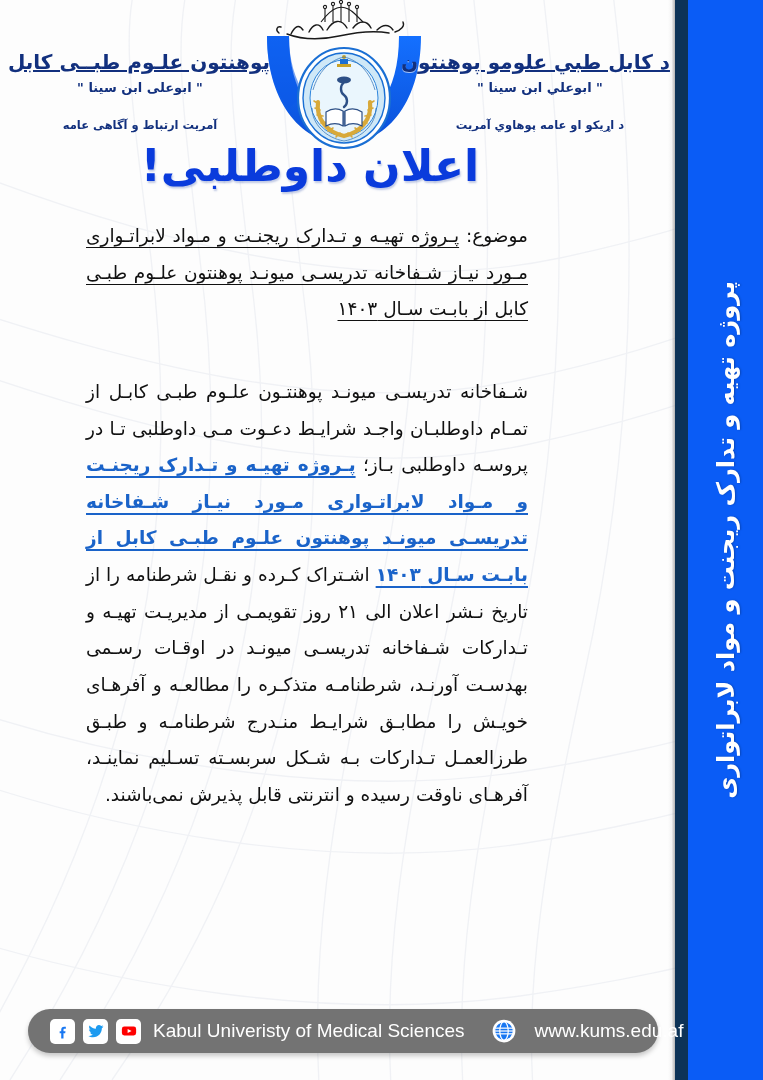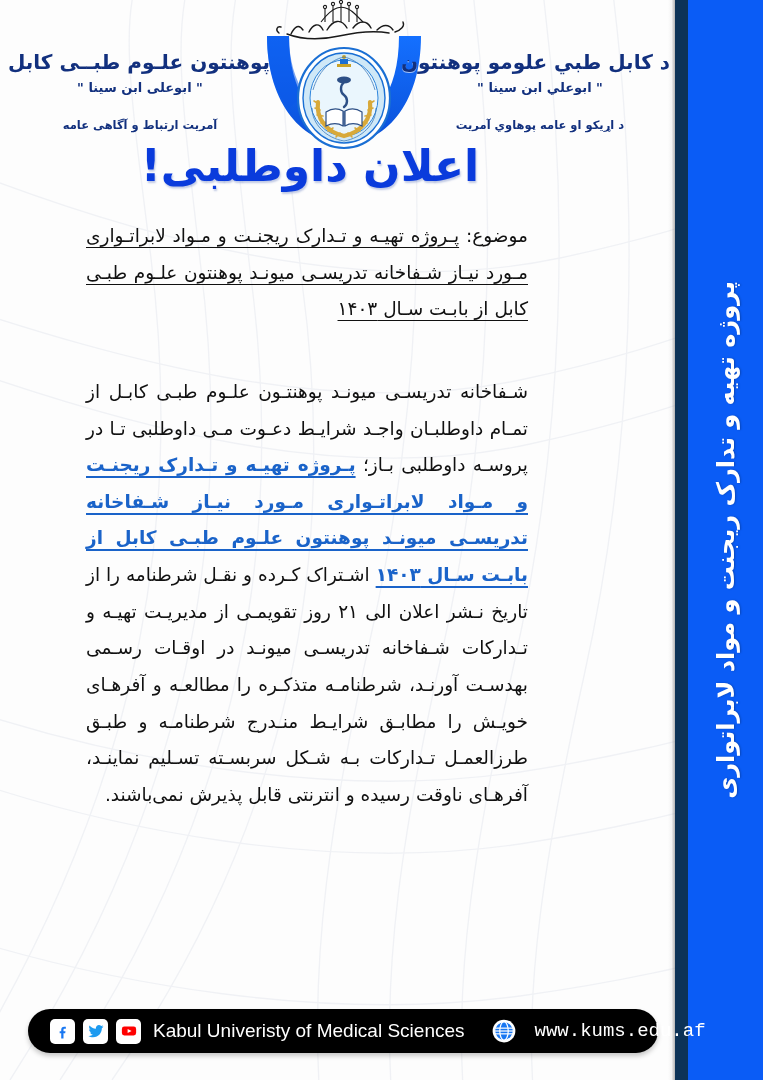--- a/index.html
+++ b/index.html
@@ -97,20 +97,21 @@
     text-align:center;
     color:#12307e;
     line-height:1.25;
   }
   .hdr-col.right{right:18px;}
   .hdr-col.left{left:10px;}
   .hdr-main{
     font-size:20px;font-weight:bold;color:#12307e;
     letter-spacing:0px;white-space:nowrap;
     text-shadow:0 1px 0 rgba(255,255,255,.6);
+    text-decoration:underline;
   }
   .hdr-sub{
     font-size:13px;font-weight:bold;color:#12307e;margin-top:5px;
   }
   .hdr-sub2{
     font-size:11.5px;font-weight:bold;color:#12307e;margin-top:22px;
   }
 
   .main-title{
     position:absolute;
@@ -156,21 +157,21 @@
     text-underline-offset:5px;
     text-decoration-thickness:1.5px;
   }
   .gap{height:16px;}
 
   
   .footer{
     position:absolute;
     left:28px;bottom:27px;
     width:630px;height:44px;
-    background:#000000;
+    background:#737373;
     border-radius:24px;
     display:flex;align-items:center;
     direction:ltr;
     box-shadow:0 3px 5px rgba(0,0,0,.22);
     z-index:6;
   }
   .soc{
     width:25px;height:25px;
     background:#ffffff;
     border-radius:5px;
@@ -190,21 +191,21 @@
   .globe{
     margin-left:26px;
     width:26px;height:26px;
     flex:0 0 auto;
   }
   .footer-url{
     color:#ffffff;
     font-size:19px;
     margin-left:18px;
     white-space:nowrap;
-    font-family:Liberation Mono, monospace;
+    font-family:Liberation Sans, sans-serif;
   }
 </style>
 </head>
 <body>
 
 <div id="page">
 
   <svg class="watermark" viewBox="0 0 763 1080" preserveAspectRatio="none" aria-hidden="true">
     <g fill="none" stroke="#e6e9ef" stroke-width="1.4">
       <path d="M-40,1080 C120,820 190,560 150,250 C130,90 120,20 140,-30"></path>

